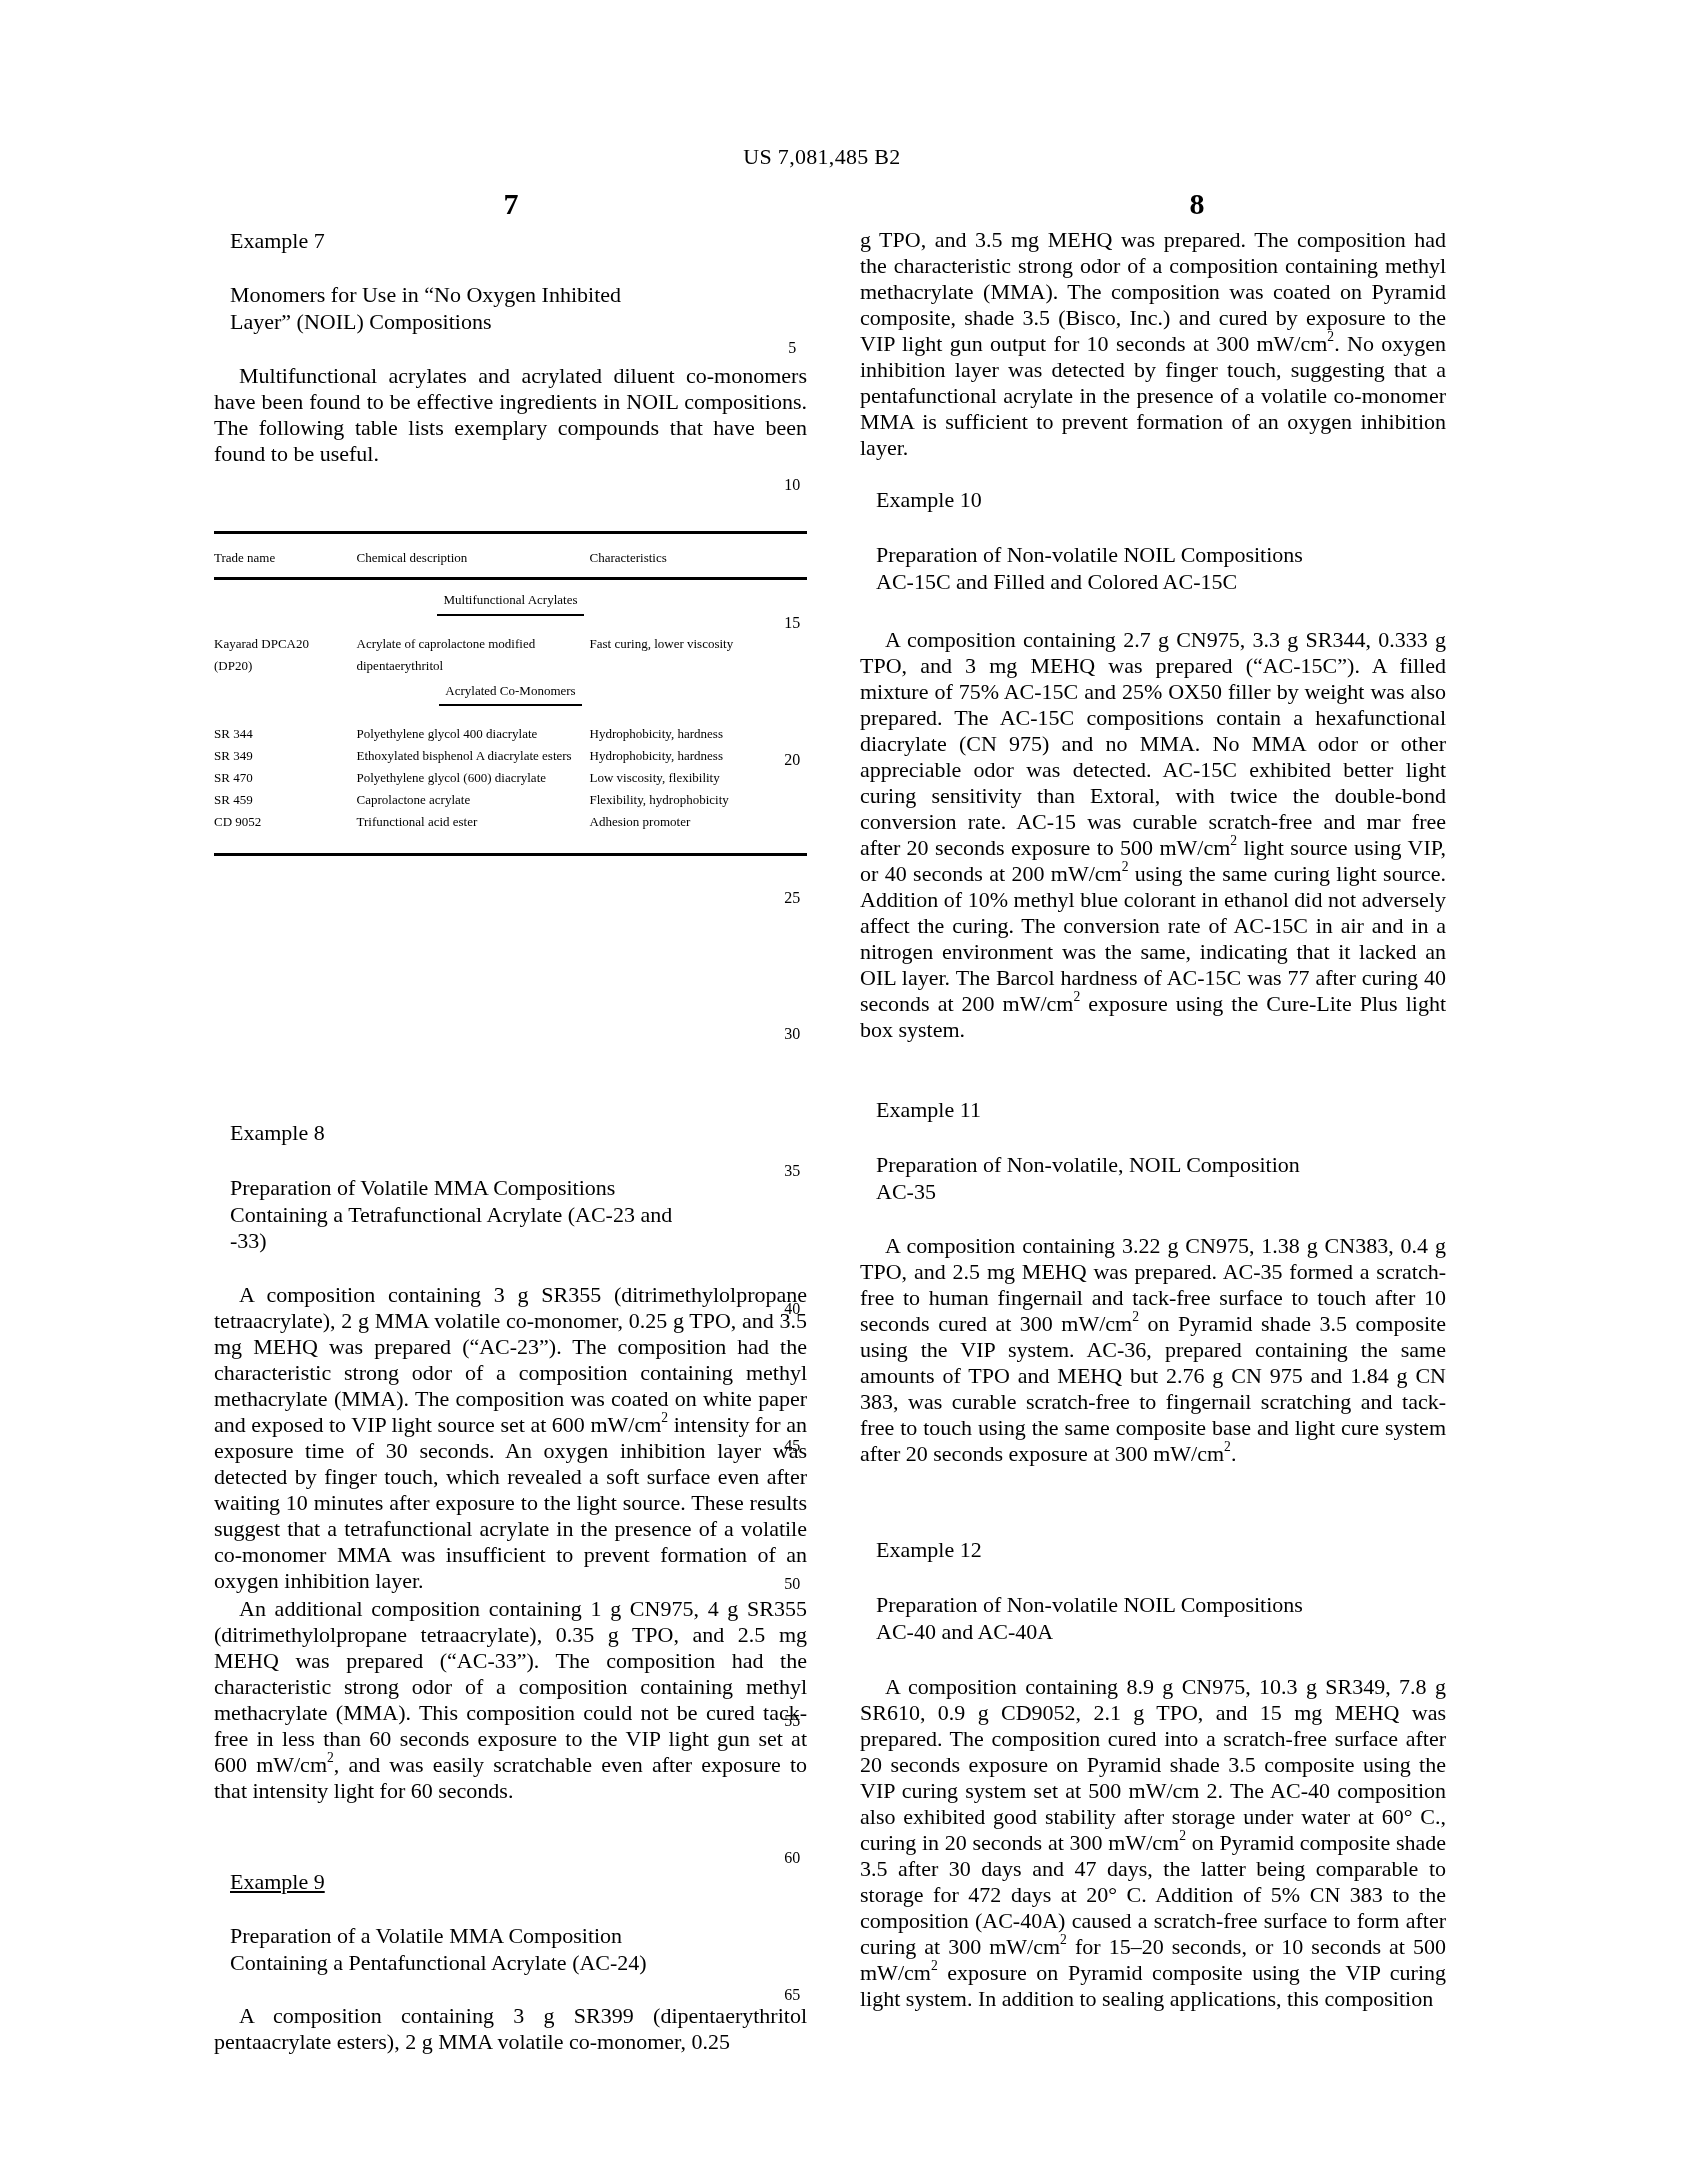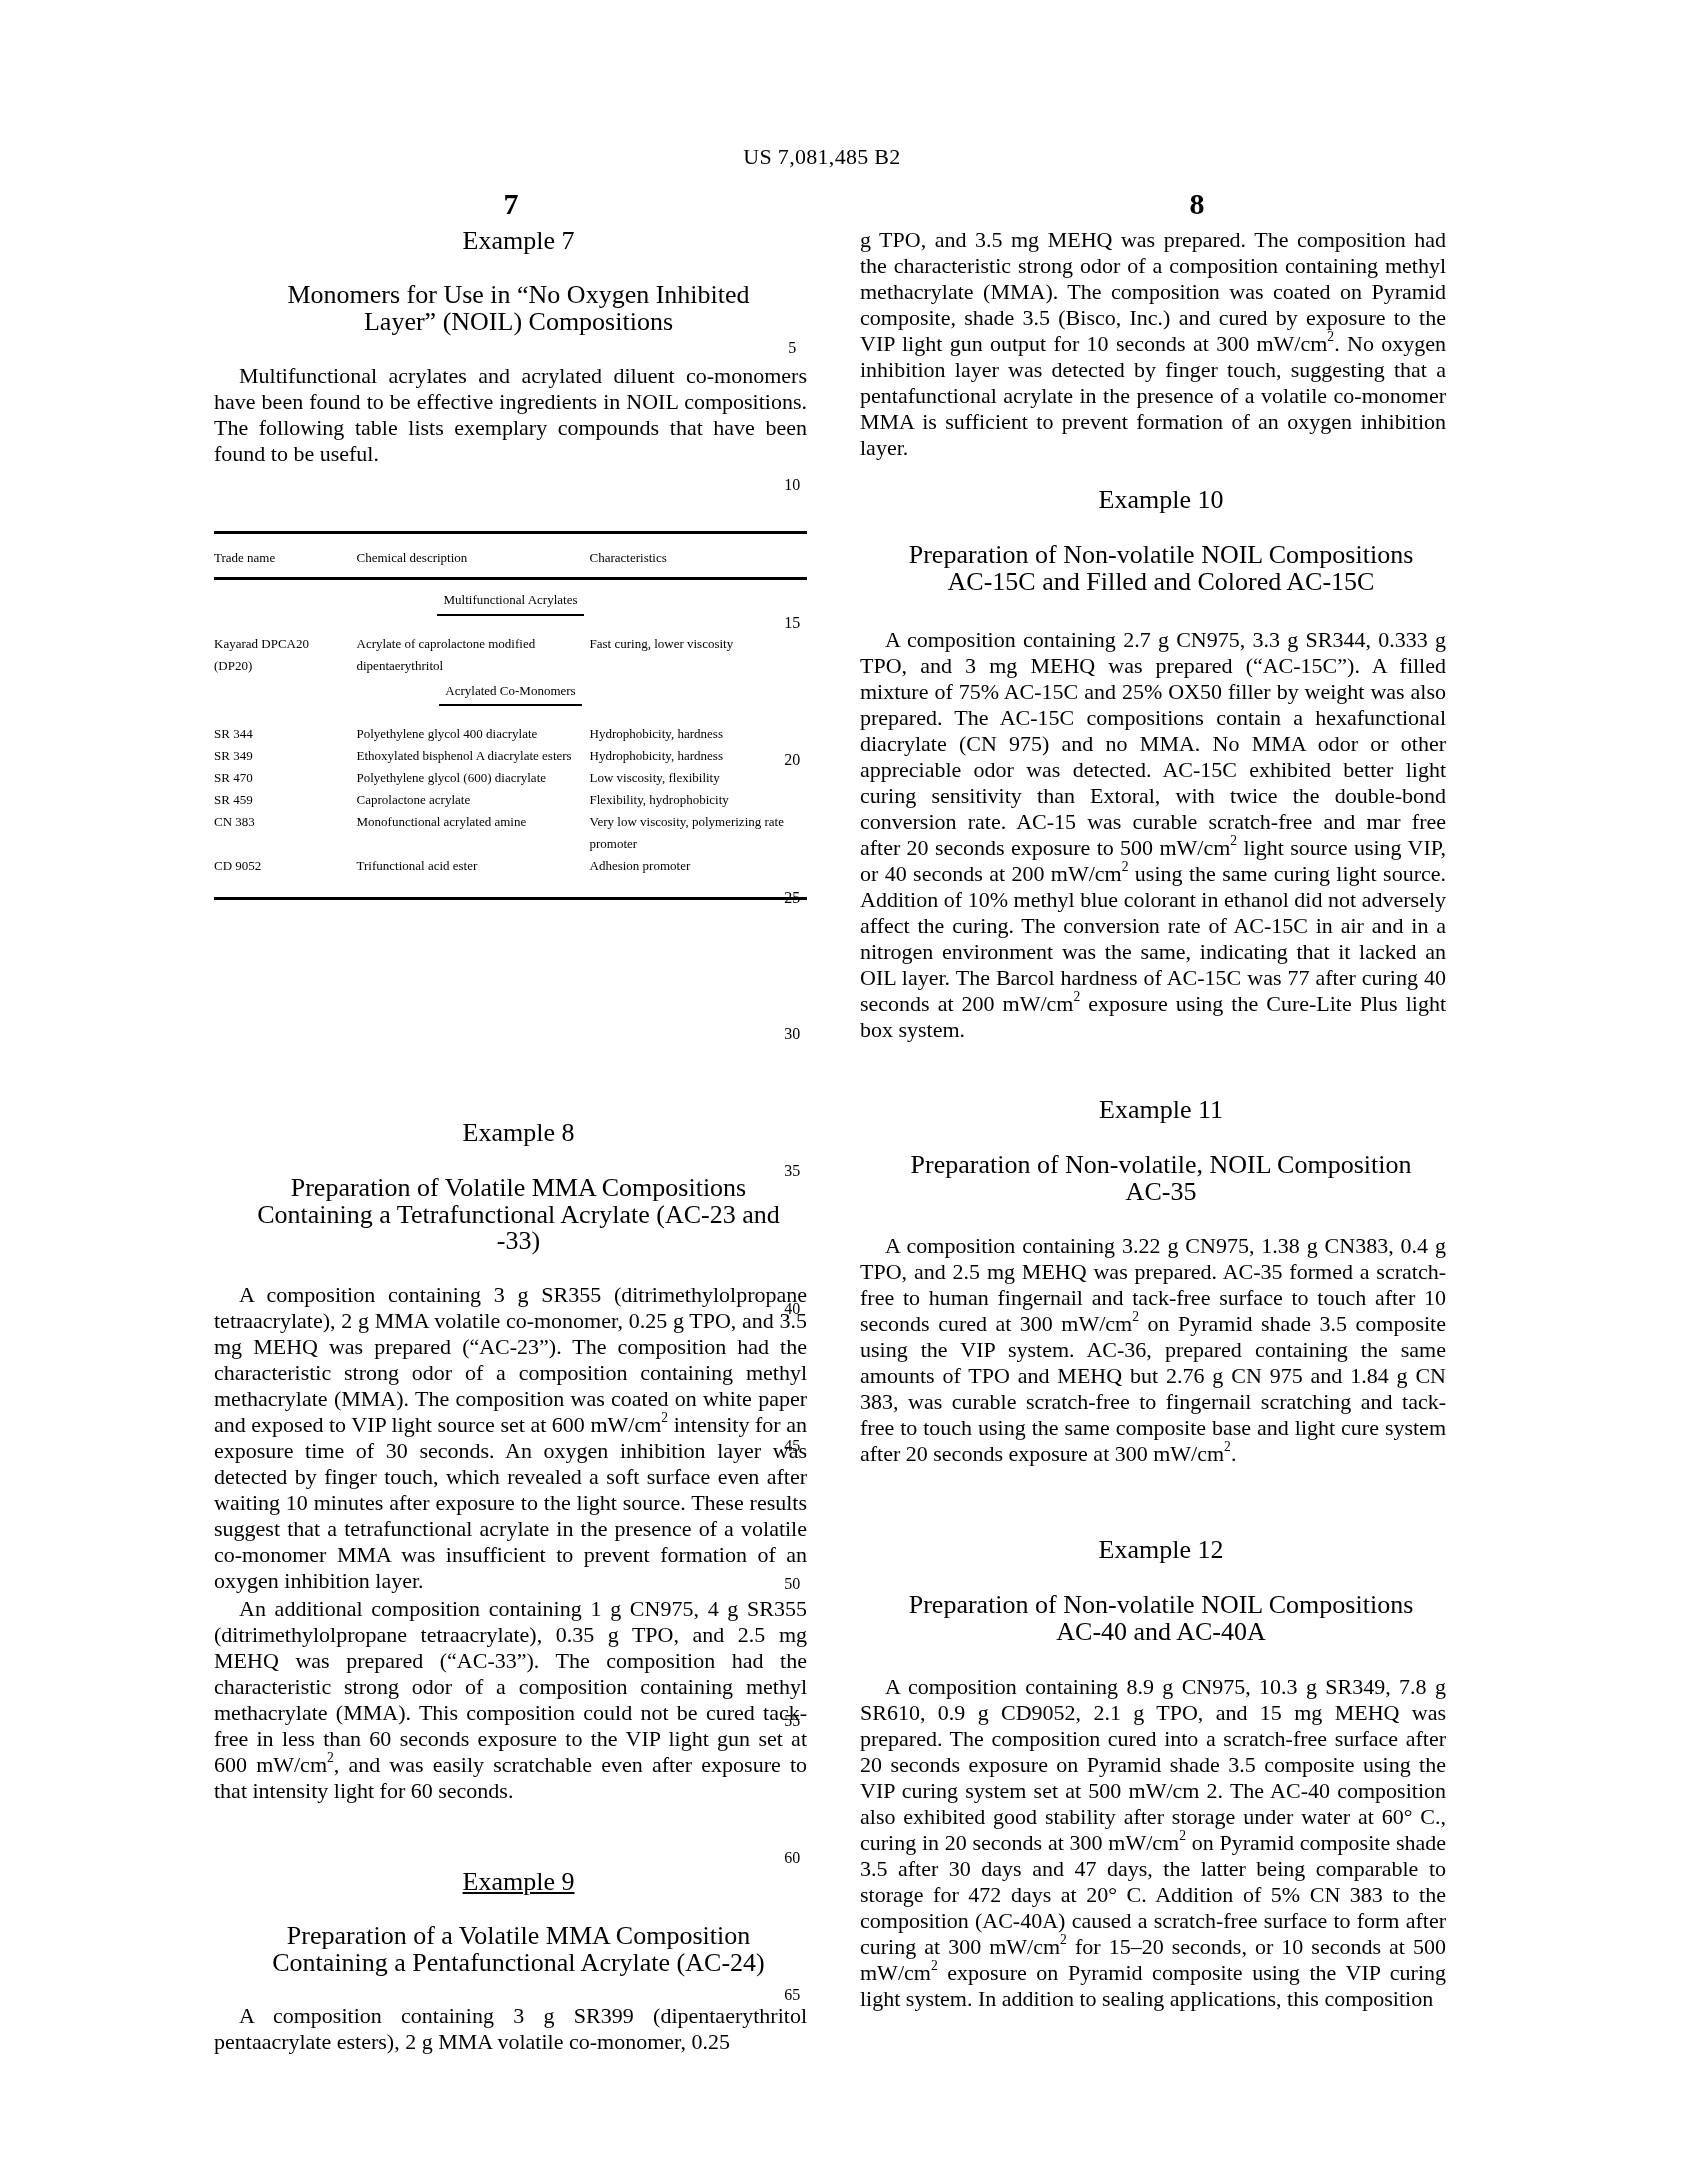--- a/index.html
+++ b/index.html
@@ -4,21 +4,21 @@
 <style>
   html, body { margin:0; padding:0; background:#fff; }
   body { width:1694px; height:2183px; position:relative; overflow:hidden;
          font-family:"Liberation Serif", serif; color:#000; }
   .abs { position:absolute; }
   .patno { left:0; width:1644px; top:144px; text-align:center; font-size:22px; letter-spacing:0.3px; }
   .colno { top:187px; font-size:30px; font-weight:bold; width:66px; text-align:center; }
   .col { position:absolute; top:0; }
   .left { left:214px; width:593px; }
   .right { left:860px; width:586px; }
-  .ctr { text-align:center; font-size:26px; line-height:27px; position:absolute; left:16px; right:0; }
+  .ctr { text-align:left; font-size:22px; line-height:27px; position:absolute; left:16px; right:0; }
   .para { position:absolute; left:0; right:0; font-size:22px; line-height:26px; text-align:justify; text-indent:25px; }
   .para.noind { text-indent:0; }
   sup { font-size:0.62em; line-height:0; vertical-align:0.7em; }
   .lnum { position:absolute; left:779px; width:26.5px; text-align:center; font-size:16px; }
   table.tbl { position:absolute; left:214px; top:531px; width:593px; border-collapse:collapse; font-size:13px; line-height:22px; }
   .tbl .rule-top { border-top:3.3px solid #000; }
   .tbl th { font-weight:normal; text-align:left; padding:13.2px 0 8px 0; border-bottom:3.3px solid #000; vertical-align:top; }
   .tbl td { vertical-align:top; padding:0; }
   .tbl td.c1 { width:116px; }
   .tbl td.c2 { width:233px; }
@@ -91,25 +91,20 @@
     <tr>
       <td class="c1">SR 470</td>
       <td class="c2">Polyethylene glycol (600) diacrylate</td>
       <td>Low viscosity, flexibility</td>
     </tr>
     <tr>
       <td class="c1">SR 459</td>
       <td class="c2">Caprolactone acrylate</td>
       <td>Flexibility, hydrophobicity</td>
     </tr>
-    <tr>
-      <td class="c1">CN 383</td>
-      <td class="c2">Monofunctional acrylated amine</td>
-      <td style="padding-right:6.6px;">Very low viscosity, polymerizing rate promoter</td>
-    </tr>
     <tr class="last">
       <td class="c1">CD 9052</td>
       <td class="c2">Trifunctional acid ester</td>
       <td>Adhesion promoter</td>
     </tr>
   </tbody>
 </table>
 
 <div class="col left">
   <div>

